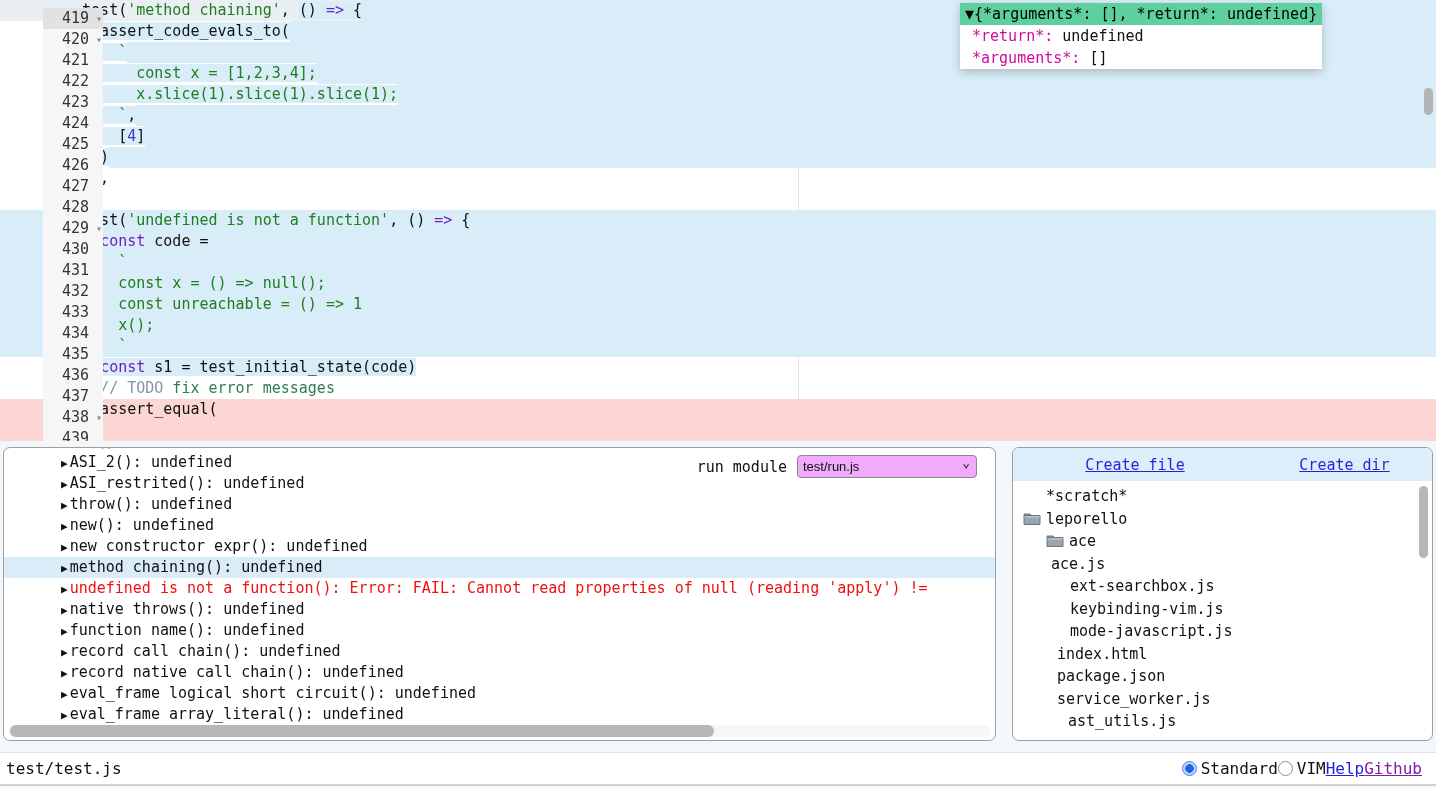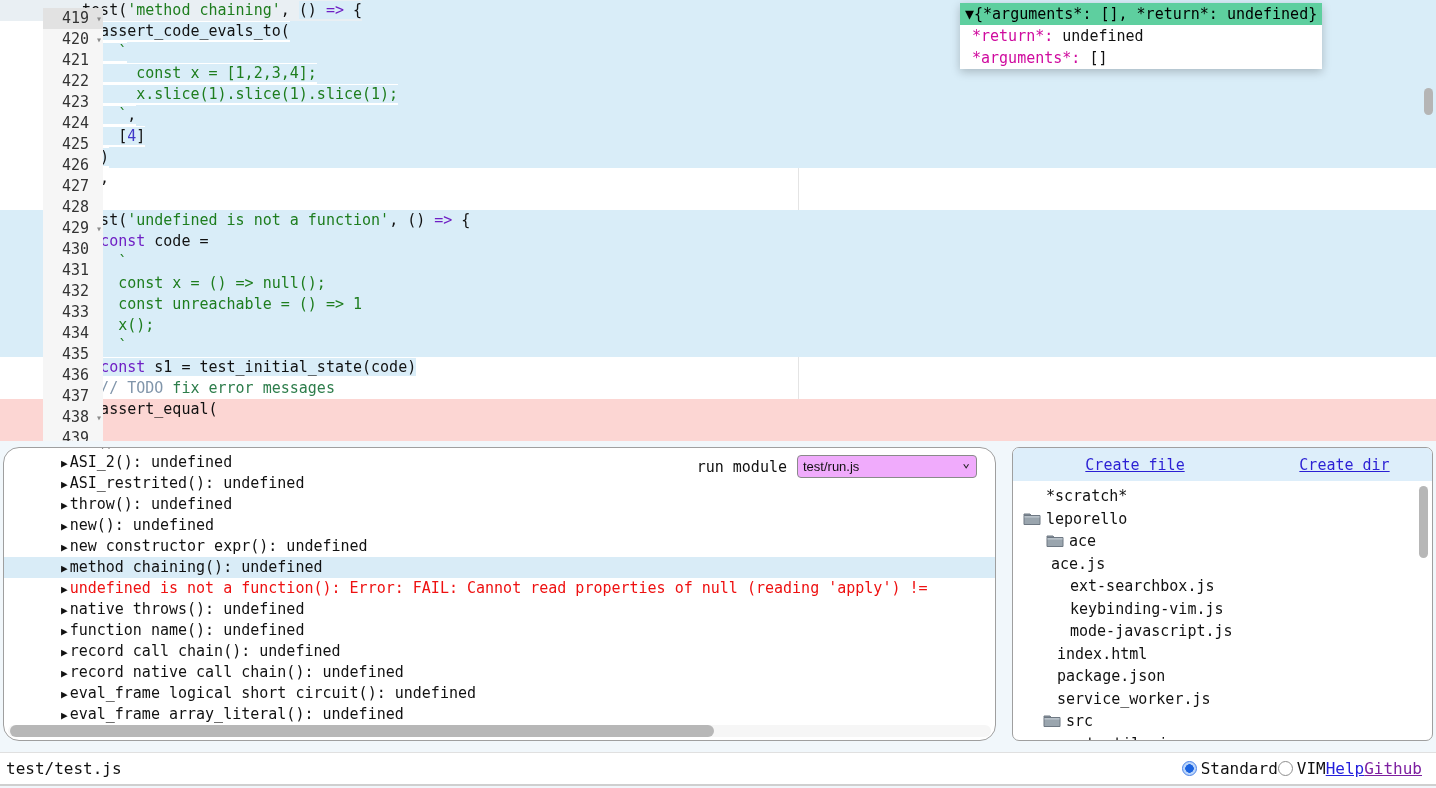--- a/index.html
+++ b/index.html
@@ -33,21 +33,21 @@
   .gcell.active{ background:#e2e2e2; }
   .fold{ position:absolute; right:1px; top:0; font-size:10px; color:#8a8a8a; line-height:21px; }
   #ed-vthumb{ position:absolute; right:3px; top:88px; width:9px; height:27px; border-radius:5px; background:#b5b5b5; z-index:4; }
   
   #tooltip{ position:absolute; left:960px; top:3px; z-index:6; width:max-content; box-shadow:0 3px 9px rgba(0,0,0,.22); }
   #tt-header{ background:#5ecf9f; color:#000; line-height:22px; padding:0 5px; white-space:pre; }
   #tt-body{ background:#ffffff; }
   .tt-row{ line-height:22px; padding:0 5px 0 12px; white-space:pre; }
   .magenta{ color:#cf0a9e; }
   
-  #logs{ position:absolute; left:3px; top:447px; width:993px; height:294px; background:#fff; border:1px solid #9f9f9f; border-radius:16px; overflow:hidden; }
+  #logs{ position:absolute; left:3px; top:447px; width:993px; height:294px; background:#fff; border:1px solid #9f9f9f; border-radius:7px; overflow:hidden; }
   #log-list{ position:absolute; left:0; top:0; right:0; }
   .log-item{ height:21px; line-height:21px; padding-left:57px; white-space:pre; }
   .log-item .tri{ color:#111; font-size:11px; margin-right:2px; }
   .log-item.selected{ background:#d9ecf7; }
   .log-item.error .txt{ color:#ee1111; }
   .log-item.clipped{ margin-top:-17px; }
   #run-module{ position:absolute; right:18px; top:7px; display:flex; align-items:center; gap:10px; z-index:2; }
   #run-module label{ line-height:22px; }
   .sel-wrap{ position:relative; display:inline-block; }
   .sel-wrap:after{ content:"⌄"; position:absolute; right:7px; top:0px; font-weight:bold; font-size:13px; color:#222; pointer-events:none; }
@@ -241,25 +241,20 @@
           <path d="M1 3.5 L1 2 L7 2 L8.2 3.5 Z" fill="#8b97a1" stroke="#6e7883" stroke-width="1"></path>
           <path d="M1.5 4.2 L16.5 4.2 L16.5 5.4 L1.5 5.4 Z" fill="#c2cbd2"></path>
         </svg><span>ace</span></div>
       <div class="tree-item" style="padding-left: 38px;"><span>ace.js</span></div>
       <div class="tree-item" style="padding-left: 57px;"><span>ext-searchbox.js</span></div>
       <div class="tree-item" style="padding-left: 57px;"><span>keybinding-vim.js</span></div>
       <div class="tree-item" style="padding-left: 57px;"><span>mode-javascript.js</span></div>
       <div class="tree-item" style="padding-left: 44px;"><span>index.html</span></div>
       <div class="tree-item" style="padding-left: 44px;"><span>package.json</span></div>
       <div class="tree-item" style="padding-left: 44px;"><span>service_worker.js</span></div>
-      <div class="tree-item" style="padding-left: 30px;"><svg width="18" height="14" viewBox="0 0 18 14">
-          <path d="M1 3.5 L1 12.5 L17 12.5 L17 3.5 Z" fill="#9aa5ae" stroke="#6e7883" stroke-width="1"></path>
-          <path d="M1 3.5 L1 2 L7 2 L8.2 3.5 Z" fill="#8b97a1" stroke="#6e7883" stroke-width="1"></path>
-          <path d="M1.5 4.2 L16.5 4.2 L16.5 5.4 L1.5 5.4 Z" fill="#c2cbd2"></path>
-        </svg><span>src</span></div>
       <div class="tree-item" style="padding-left: 55px;"><span>ast_utils.js</span></div>
     </div>
   <div id="tree-vthumb"></div>
 </div>
 
 <div id="statusbar">
   <span id="status-file">test/test.js</span>
   <div id="status-right">
     <span class="radio-group">
       <input type="radio" name="kb" checked="" style="">

